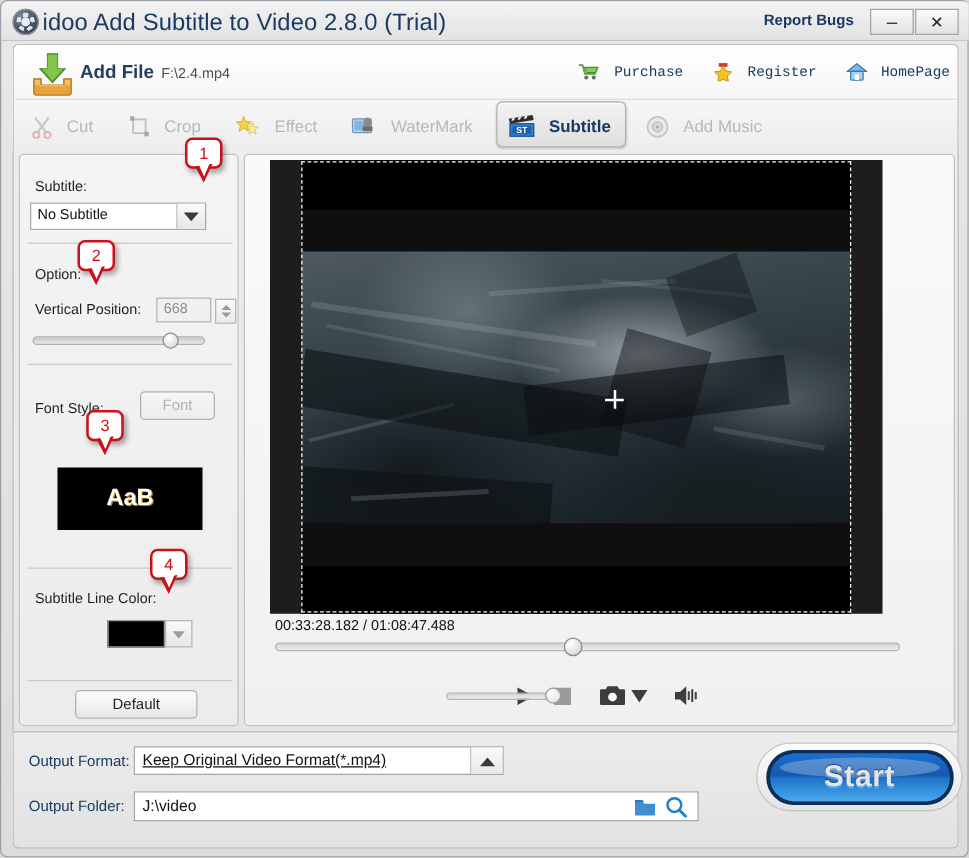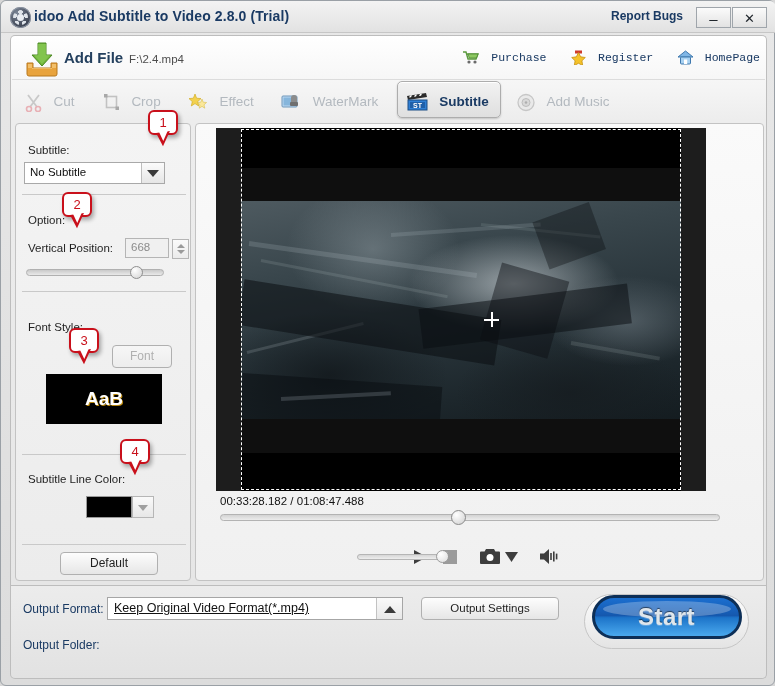--- a/index.html
+++ b/index.html
@@ -40,21 +40,21 @@
     border-radius: 50%;
     background:
       radial-gradient(circle at 50% 12%, #dfe4ea 0 2.2px, transparent 2.4px),
       radial-gradient(circle at 88% 38%, #dfe4ea 0 2.2px, transparent 2.4px),
       radial-gradient(circle at 74% 88%, #dfe4ea 0 2.2px, transparent 2.4px),
       radial-gradient(circle at 26% 88%, #dfe4ea 0 2.2px, transparent 2.4px),
       radial-gradient(circle at 12% 38%, #dfe4ea 0 2.2px, transparent 2.4px);
   }
   .app-title {
     position: absolute; left: 33px; top: 7px;
-    font-size: 14px; font-weight: bold; color: #1a3a63; letter-spacing: .1px;
+    font-size: 19px; font-weight: normal; color: #1a3a63; letter-spacing: .1px;
   }
   .report-bugs {
     position: absolute; right: 93px; top: 8px;
     font-size: 12px; font-weight: bold; color: #1a3a63; cursor: pointer;
   }
   .winbtn {
     position: absolute; top: 6px; width: 35px; height: 21px;
     background: linear-gradient(#fbfbfb, #e2e2e2);
     border: 1px solid #9fa5ab; cursor: pointer;
   }
@@ -172,21 +172,21 @@
     position: absolute; width: 13px; height: 13px; border-radius: 50%;
     background: radial-gradient(circle at 35% 30%, #ffffff, #d2d2d2);
     border: 1px solid #8f8f8f;
   }
 
   .btn {
     position: absolute; background: linear-gradient(#fdfdfd, #e6e6e6);
     border: 1px solid #b0b0b0; border-radius: 4px;
     font-size: 12px; color: #1f1f1f; text-align: center; cursor: pointer;
   }
-  .btn.disabled { color: #b0b0b0; background: linear-gradient(#f6f6f6, #ededed); margin-top: 32px; }
+  .btn.disabled { color: #b0b0b0; background: linear-gradient(#f6f6f6, #ededed); }
 
   .preview-box {
     position: absolute; left: 30px; top: 250px; width: 116px; height: 50px;
     background: #000; display: flex; align-items: center; justify-content: center; text-align: center;
   }
   .preview-box span {
     font-size: 19px; font-weight: bold; color: #fff;
     text-shadow: 1px 1px 0 #b8860b, 2px 2px 2px rgba(0,0,0,.8);
     font-family: "Liberation Sans", sans-serif;
   }
@@ -329,25 +329,25 @@
     position: absolute; left: 50%; top: 50%; margin-left: -6px; margin-top: -3px;
     width: 0; height: 0; border-left: 6px solid transparent;
     border-right: 6px solid transparent; border-bottom: 7px solid #3a3a3a;
   }
   .folder-input {
     position: absolute; left: 96px; top: 47px; width: 452px; height: 24px;
     background: #fff; border: 1px solid #a6a6a6;
   }
   .folder-input .v { position: absolute; left: 6px; top: 4px; font-size: 12.5px; color: #111; }
   .start-btn {
-    position: absolute; left: 573px; top: 8px; width: 165px; height: 55px;
+    position: absolute; left: 594px; top: 8px; width: 165px; height: 55px;
     border-radius: 28px;
     background: linear-gradient(#fdfdfd, #e4e4e4);
     border: 1px solid #c6c6c6;
-    display: flex; justify-content: center; cursor: pointer;
+    display: flex; align-items: center; justify-content: center; cursor: pointer;
   }
   .start-inner {
     width: 150px; height: 44px; border-radius: 23px;
     background: linear-gradient(#1b6fd0 0%, #1558ae 46%, #1d74c9 52%, #4aa9ee 100%);
     border: 3px solid #0d2f57;
     display: flex; align-items: center; justify-content: center;
     position: relative; overflow: hidden;
   }
   .start-inner::before {
     content: ""; position: absolute; left: 8px; top: 3px; right: 8px; height: 16px;
@@ -612,24 +612,34 @@
 
     <div class="b-label" style="left:12px; top:16px;">Output Format:</div>
 
     <div class="fmt-input">
       <div class="v">Keep Original Video Format(*.mp4)</div>
       <div class="fmt-arrow">
         <div class="up2"></div>
       </div>
     </div>
 
-    <div class="btn" style="left:410px; top:11px; width:138px; height:23px; line-height:21px; font-size:11.5px;">Output Settings</div>
 
     <div class="b-label" style="left:12px; top:52px;">Output Folder:</div>
 
+    <div class="folder-input">
+      <div class="v">J:\video</div>
+      <svg style="position:absolute; right:33px; top:4px;" width="18" height="15" viewBox="0 0 18 15">
+        <path d="M1 3 h6 l1.5 2 h8.5 v8.5 a.8 .8 0 0 1 -.8 .8 h-14.4 a.8 .8 0 0 1 -.8 -.8 z" fill="#3f8fd0"></path>
+        <path d="M1 2 h6 l1.2 1.6 h-7.2 z" fill="#2f77b3"></path>
+      </svg>
+      <svg style="position:absolute; right:8px; top:3px;" width="18" height="17" viewBox="0 0 18 17">
+        <circle cx="7.5" cy="7" r="5.5" fill="none" stroke="#1b7fd4" stroke-width="2"></circle>
+        <path d="M11.6 11.2 L16.5 16" stroke="#1b7fd4" stroke-width="2.4" stroke-linecap="round"></path>
+      </svg>
+    </div>
 
     <div class="start-btn">
       <div class="start-inner">
         <span>Start</span>
       </div>
     </div>
   </div>
 
 </div>
 

